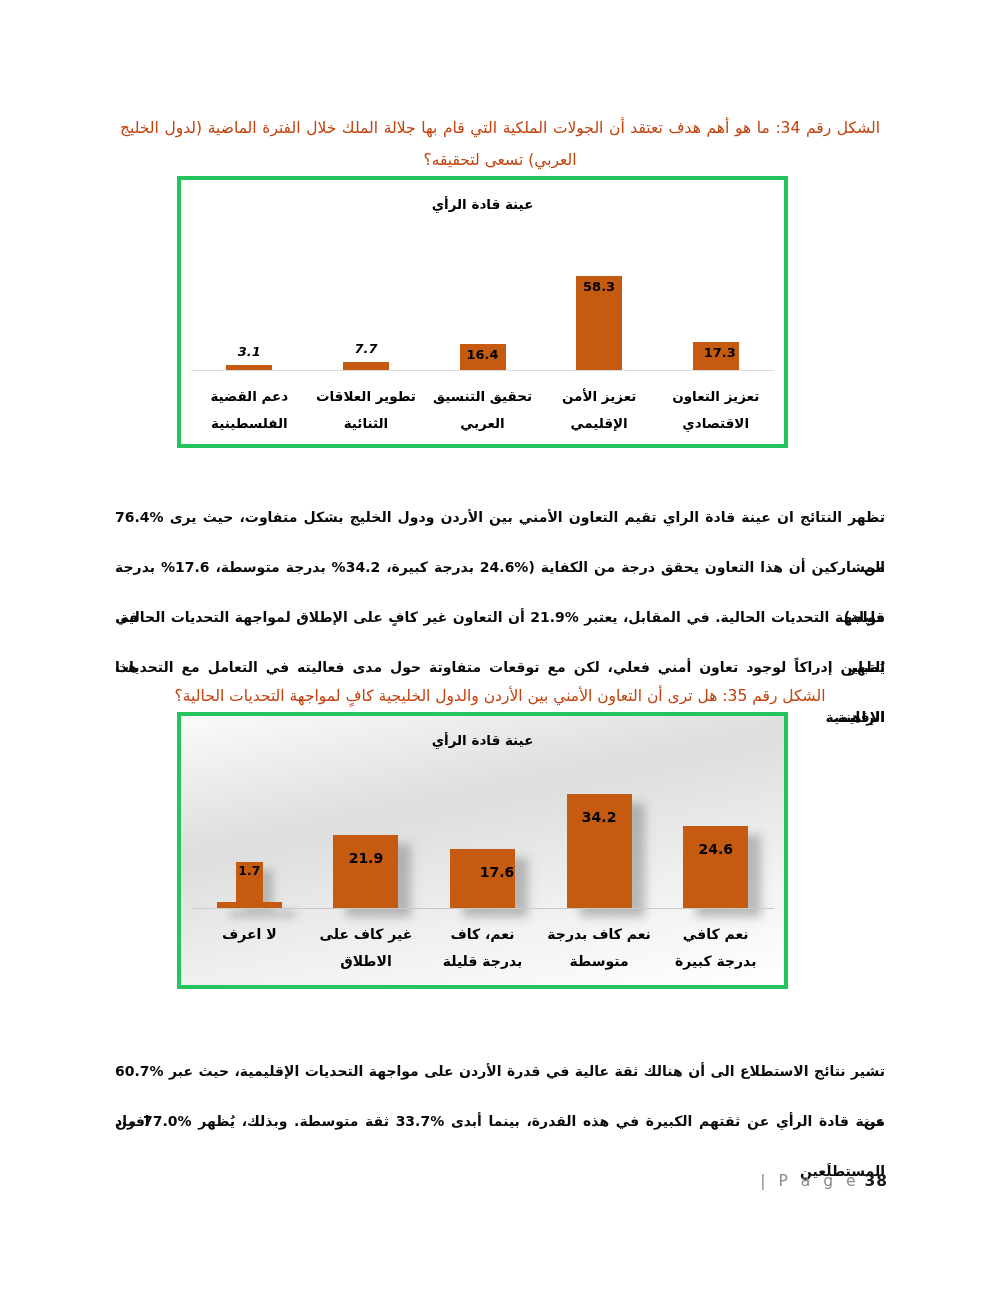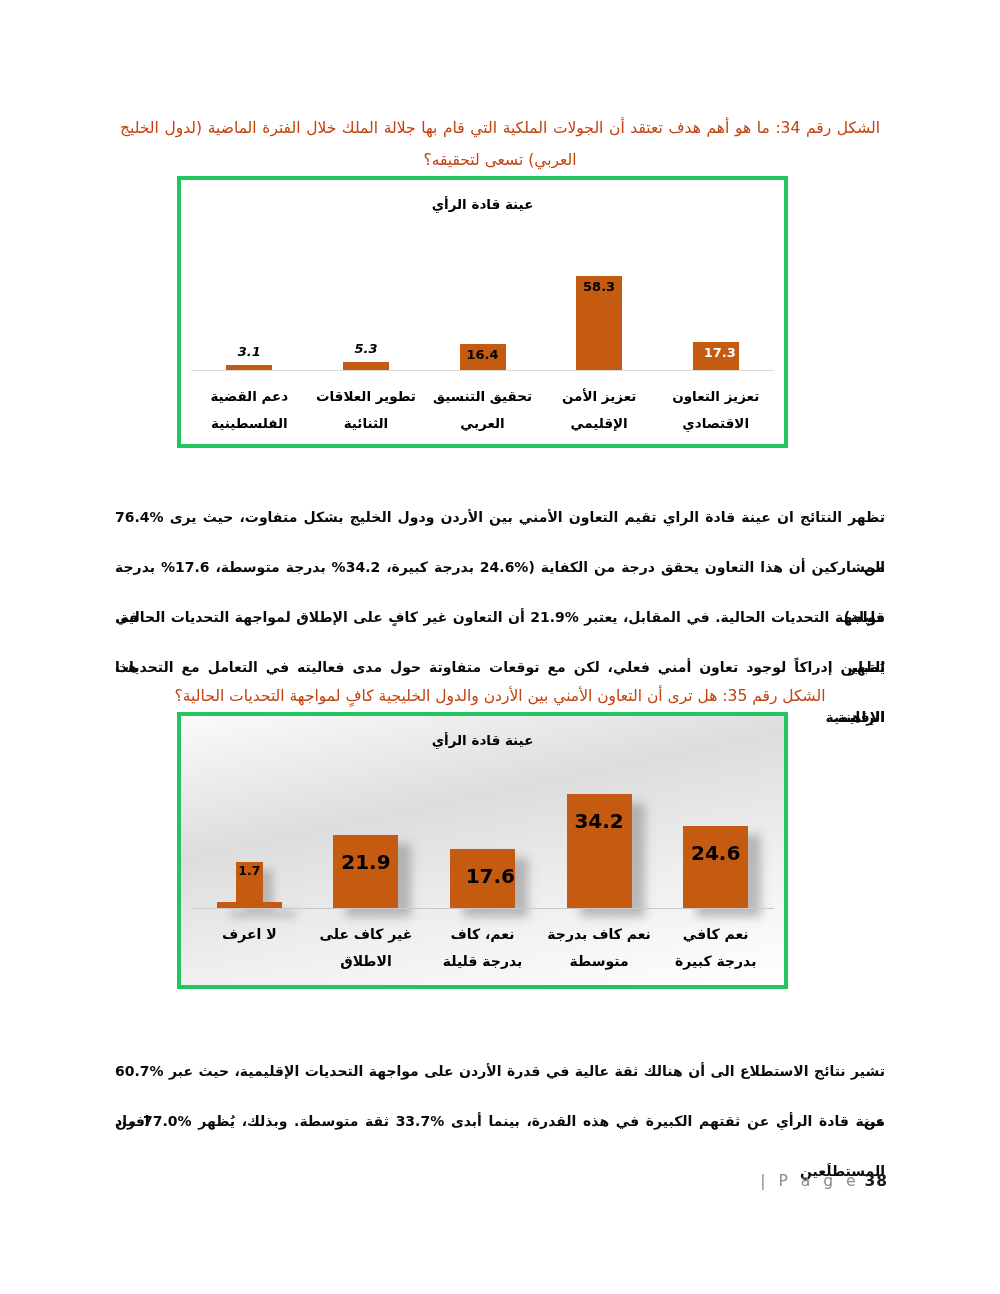--- a/index.html
+++ b/index.html
@@ -40,21 +40,21 @@
   }
   .chart--plain .barzone{height:140px;}
   .chart--gray  .barzone{height:142px;}
   .bar{position:relative;}
   .chart--plain .bar{width:46px;}
   .chart--gray .bar{width:65px;box-shadow:13px 9px 9px rgba(115,115,115,0.45);}
   .inlabel{
     position:absolute;left:0;right:0;text-align:center;
     font-size:13px;font-weight:bold;color:#000;top:3px;
   }
-  .chart--gray .inlabel{top:15px;font-size:20px;}
+  .chart--gray .inlabel{top:15px;font-size:14px;}
   .outlabel{font-size:13px;font-weight:bold;color:#000;margin-bottom:6px;font-style:italic;}
   .labelbox{
     width:27px;height:40px;font-size:12.5px;font-weight:bold;color:#000;
     text-align:center;line-height:17px;
     box-shadow:10px 8px 8px rgba(115,115,115,0.4);
   }
   .cat{
     margin-top:13px;direction:rtl;text-align:center;
     font-size:13.5px;font-weight:bold;line-height:27px;padding:0 4px;color:#000;
   }
@@ -72,21 +72,21 @@
 <body>
 
 <div class="caption" style="top:112px;">الشكل رقم  34:  ما هو أهم هدف تعتقد أن الجولات الملكية التي قام بها جلالة الملك خلال الفترة الماضية (لدول الخليج العربي) تسعى لتحقيقه؟</div>
 
 <div class="chart chart--plain" style="top:176px;height:272px;">
   <div class="chart-title">عينة قادة الرأي</div>
   <div class="plot">
       <div class="col">
         <div class="barzone">
           <div class="bar" style="height: 28px; background: rgb(197, 90, 17);">
-            <div class="inlabel" style="color: #ffffff; padding-left: 8px;">17.3</div>
+            <div class="inlabel" style="color: #000000; padding-left: 8px;">17.3</div>
           </div>
         </div>
         <div class="cat">تعزيز التعاون الاقتصادي</div>
       </div>
       <div class="col">
         <div class="barzone">
           <div class="bar" style="height: 94px; background: rgb(197, 90, 17);">
             <div class="inlabel" style="color: rgb(0, 0, 0);">58.3</div>
           </div>
         </div>
@@ -95,21 +95,21 @@
       <div class="col">
         <div class="barzone">
           <div class="bar" style="height: 26px; background: rgb(197, 90, 17);">
             <div class="inlabel" style="color: rgb(0, 0, 0);">16.4</div>
           </div>
         </div>
         <div class="cat">تحقيق التنسيق العربي</div>
       </div>
       <div class="col">
         <div class="barzone">
-          <div class="outlabel" style="color: rgb(0, 0, 0);">5.3</div>
+          <div class="outlabel" style="color: rgb(0, 0, 0);">7.7</div>
           <div class="bar" style="height: 8px; background: rgb(197, 90, 17);"></div>
         </div>
         <div class="cat">تطوير العلاقات الثنائية</div>
       </div>
       <div class="col">
         <div class="barzone">
           <div class="outlabel" style="color: rgb(0, 0, 0);">3.1</div>
           <div class="bar" style="height: 5px; background: rgb(197, 90, 17);"></div>
         </div>
         <div class="cat">دعم القضية الفلسطينية</div>

